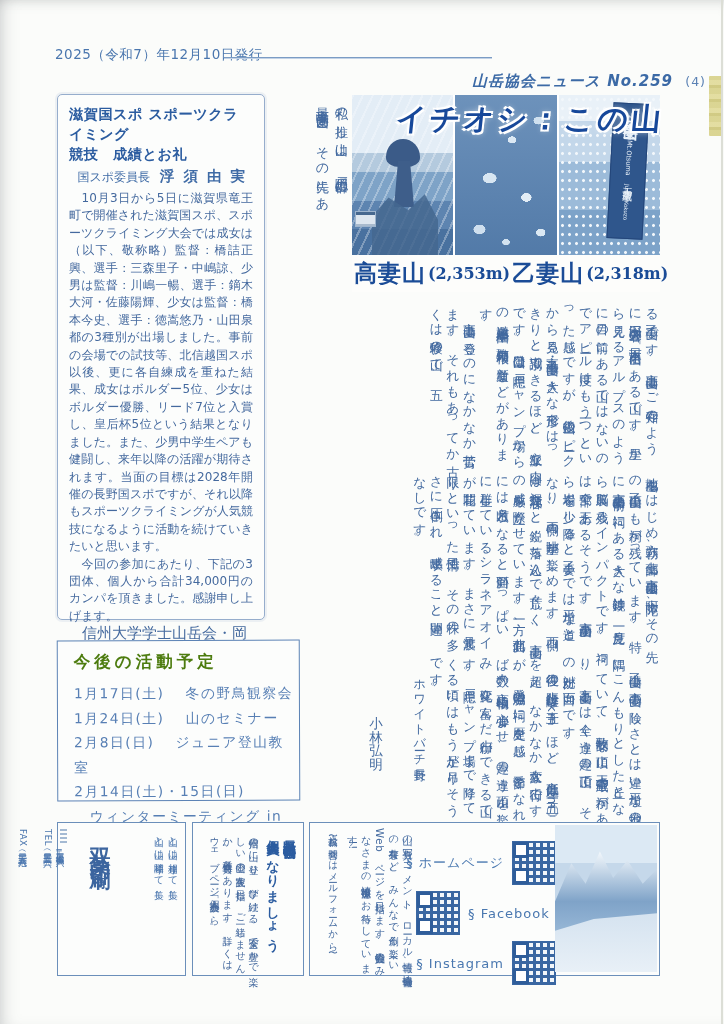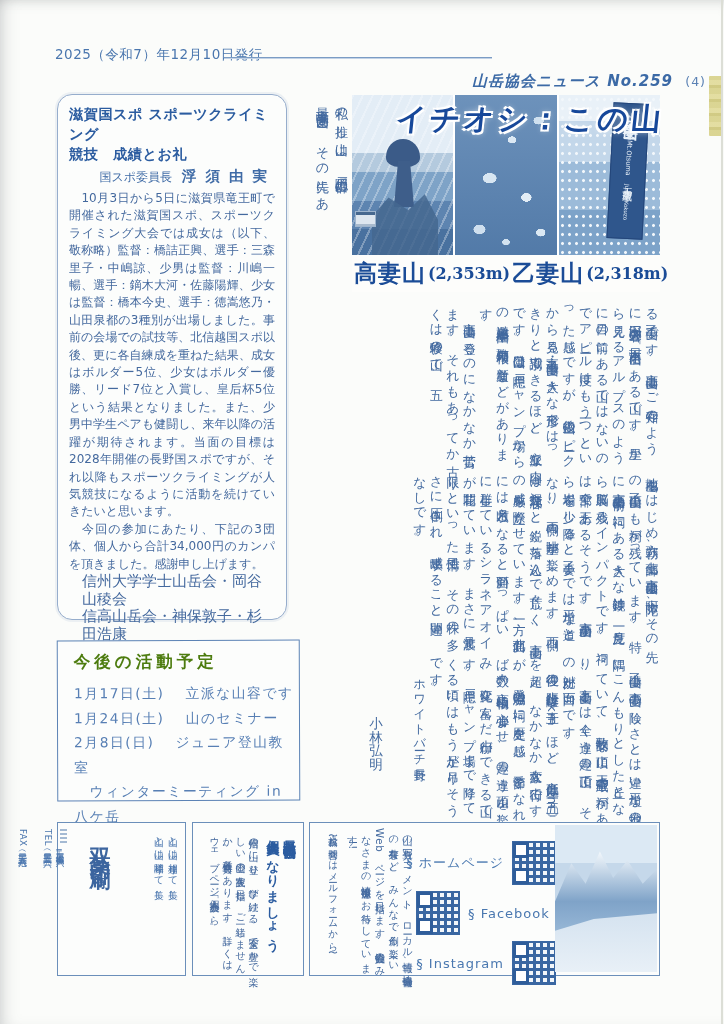--- a/index.html
+++ b/index.html
@@ -12,22 +12,22 @@
   }
   .right-edge{position:absolute; right:1px; top:0; bottom:0; width:2px; background:#dcded6;}
   
   .hdr-date{position:absolute; left:55px; top:46px; font-size:13.5px; letter-spacing:.5px; color:#4a76ae;}
   .hdr-rule{position:absolute; left:224px; top:57px; width:268px; height:2px; background:#7b9cc4; border-bottom:1px solid #c2d2e6;}
   .hdr-right{position:absolute; right:18px; top:44px; font-size:15px; color:#3c6aa6; font-style:italic; font-weight:bold; letter-spacing:1px;margin-top:28px;}
   .hdr-right .pg{font-style:normal; font-weight:normal; font-size:12.5px; margin-left:6px; color:#5b82b4;}
   .paper-tag{position:absolute; left:709px; top:76px; width:13px; height:60px; background:
      repeating-linear-gradient(0deg,#d9d38e 0 6px,#cfc87e 6px 9px,#e2dc9d 9px 14px); opacity:.95; border-radius:1px;}
   
-  .shiga{position:absolute; left:57px; top:94px; width:230px; height:526px;
-    border:1px solid #96adcc; border-radius:15px; padding:9px 11px 6px 11px; background:#fcfdfc;
+  .shiga{position:absolute; left:57px; top:94px; width:208px; height:526px;
+    border:1px solid #96adcc; border-radius:5px; padding:9px 11px 6px 11px; background:#fcfdfc;
     box-shadow:0 0 0 2px rgba(150,173,204,.14);}
   .shiga h2{font-size:14.2px; line-height:20px; color:#2b5ca0; letter-spacing:.5px;}
   .shiga .byline{font-size:12px; color:#3f6ba6; text-align:right; padding:3px 6px 4px 0;}
   .shiga .byline b{font-size:14.5px; font-weight:600; letter-spacing:2px; margin-left:6px;}
   .shiga p{font-size:12px; line-height:17.4px; text-align:justify; color:#44699e;}
   .shiga .thanks{font-size:15px; line-height:17.6px; padding-left:13px; color:#44699e;}
   .shiga .note{font-size:14px; text-align:left; padding-right:4px; color:#44699e;}
   
   .feature{position:absolute; left:352px; top:95px; width:308px; height:197px; background:#fff;}
   .photos{position:absolute; left:0; top:0; width:308px; height:160px; display:flex; gap:2px; background:#fff;}
@@ -196,23 +196,24 @@
   <div class="v band band3">
     <span>　乙妻山は高妻山の険しさとは違い平坦な台地の隅にこんもりとした丘となっていて、牧歌的な山頂に十三虚空蔵の祠があり、高妻山とは全く違う趣の山頂で、その対比が面白いです。
 　往復の歩行距離は十五kmほど、高低差は一五〇〇mを超え、なかなか大変な山行ですが、登山道脇の祠に歴史を感じ、季節となれば数々の高山植物に心弾ませ、趣の違う山頂を楽しみ、変化に富んだ山行ができる山です。戸隠キャンプ場まで降りてくる頃にはもう足が吊りそうです。</span>
     <span class="author-org">ホワイトバーチ長野</span>
     <span class="author-name">小 林 弘 明</span>
   </div>
 
   <section class="sched">
     <h3>今後の活動予定</h3>
     <ul>
-      <li>1月17日(土)　 立派な山容です</li>
+      <li>1月17日(土)　 冬の野鳥観察会</li>
       <li>1月24日(土)　 山のセミナー</li>
       <li>2月8日(日)　 ジュニア登山教室</li>
+      <li>2月14日(土)・15日(日)</li>
       <li>　ウィンターミーティング in 八ケ岳</li>
     </ul>
   </section>
 
   <section class="bbox b1">
     <div class="b1-inner">
       <div class="v slogans">山と山は相連りて美し
 山と山は相隣りて美し</div>
       <div class="v company">
         <span>双葉印刷</span><span class="suffix">(有)</span>

